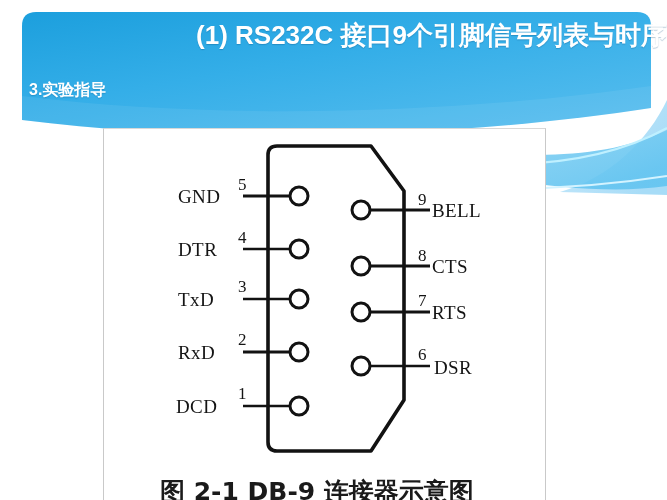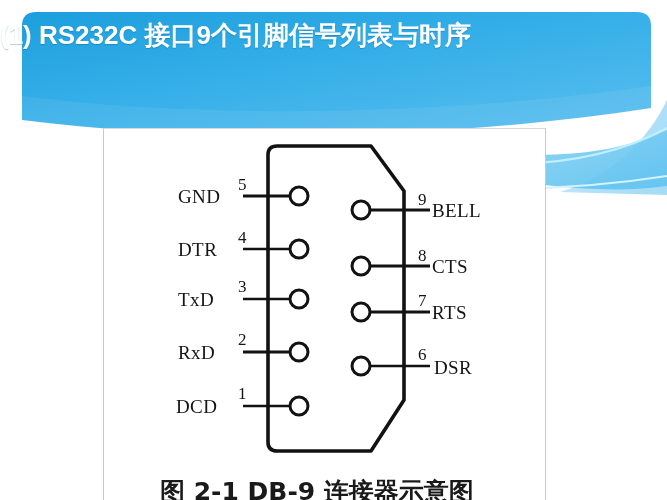--- a/index.html
+++ b/index.html
@@ -39,21 +39,21 @@
     left: 0; top: 0;
     width: 667px;
     height: 145px;
   }
 
   .title-text {
     position: absolute;
     left: 0;
     top: 18px;
     width: 667px;
-    text-align: left;
+    text-align: right;
     color: #ffffff;
     font-size: 26px;
     font-weight: bold;
     letter-spacing: 0px;
     white-space: nowrap;
     font-family: "Liberation Sans", "DejaVu Sans", sans-serif;
     text-shadow: 0 1px 1px rgba(0,70,120,0.28);
   }
 
   .subtitle-text {
@@ -154,20 +154,21 @@
 
     <path d="M 40 12 L 637 12 Q 651 12 651 26 L 651 108
              C 470 136 230 146 22 120 L 22 26 Q 22 12 36 12 Z" fill="url(#bannerGrad)"></path>
 
     <path d="M 22 96 C 230 122 470 112 651 86 L 651 108
              C 470 136 230 146 22 120 Z" fill="#ffffff" opacity="0.07"></path>
   </svg>
 
   <div class="title-text">(1) RS232C  接口9个引脚信号列表与时序</div>
 
+  <div class="subtitle-text">3.实验指导</div>
 
   <div class="content-panel"></div>
 
   <svg class="diagram-svg" viewBox="0 0 667 500" xmlns="http://www.w3.org/2000/svg">
 
     <path d="M 277 146
              L 371 146
              L 404 191
              L 404 400
              L 371 451

